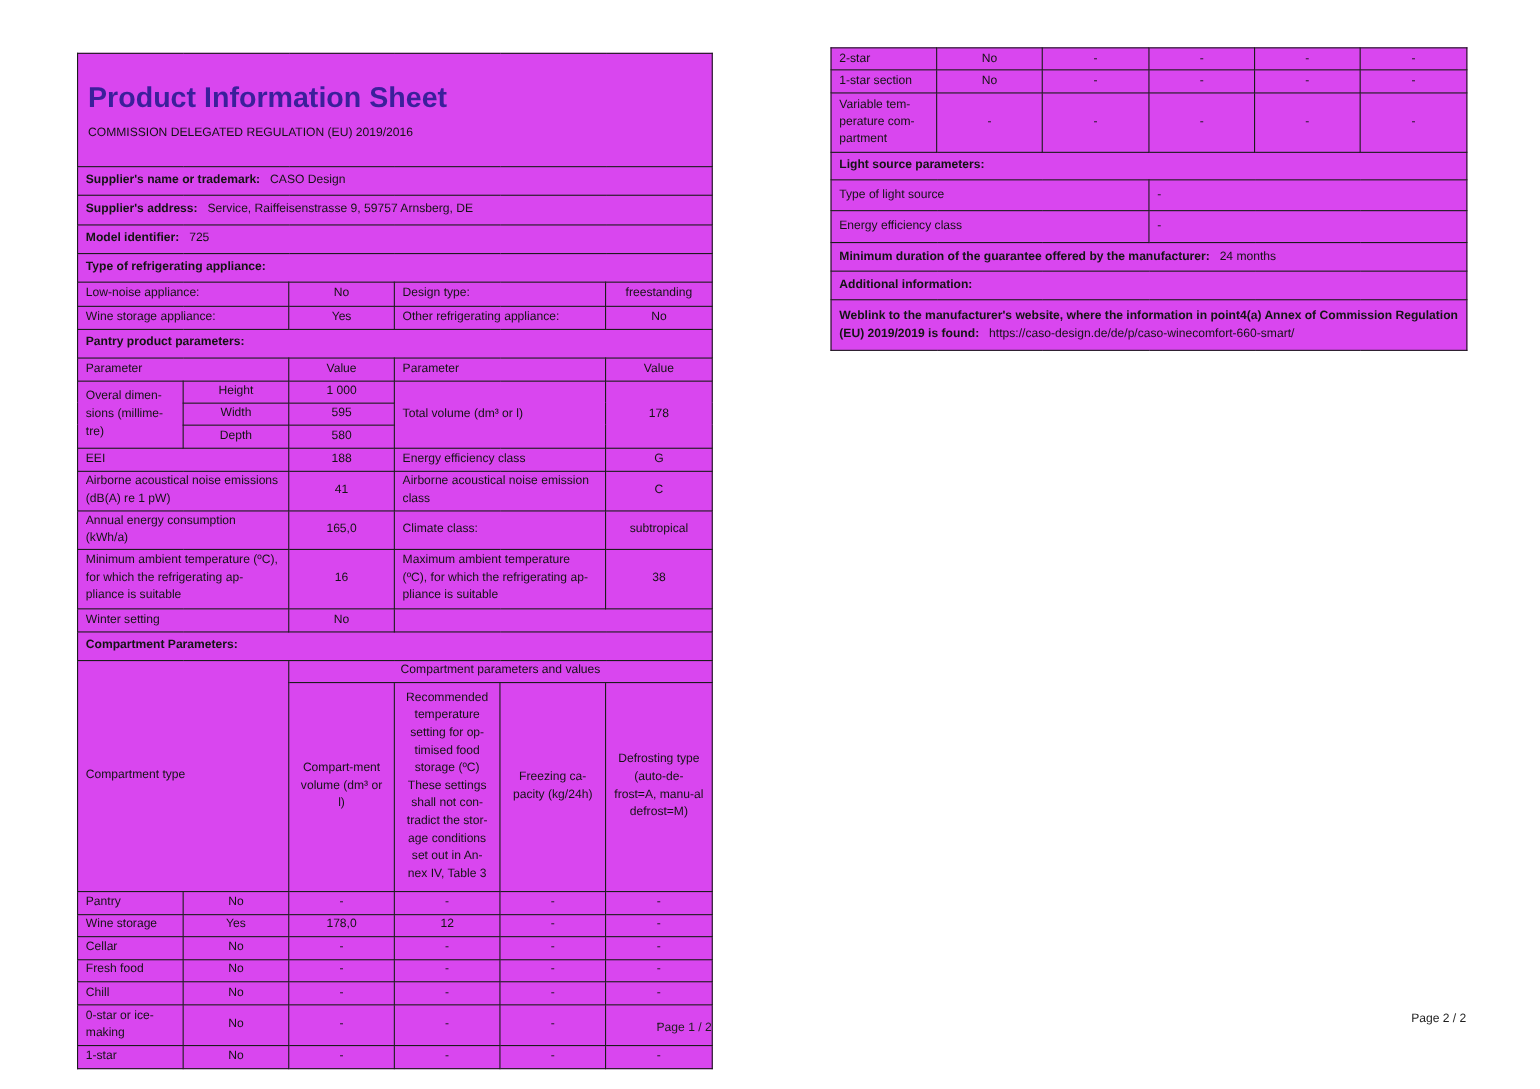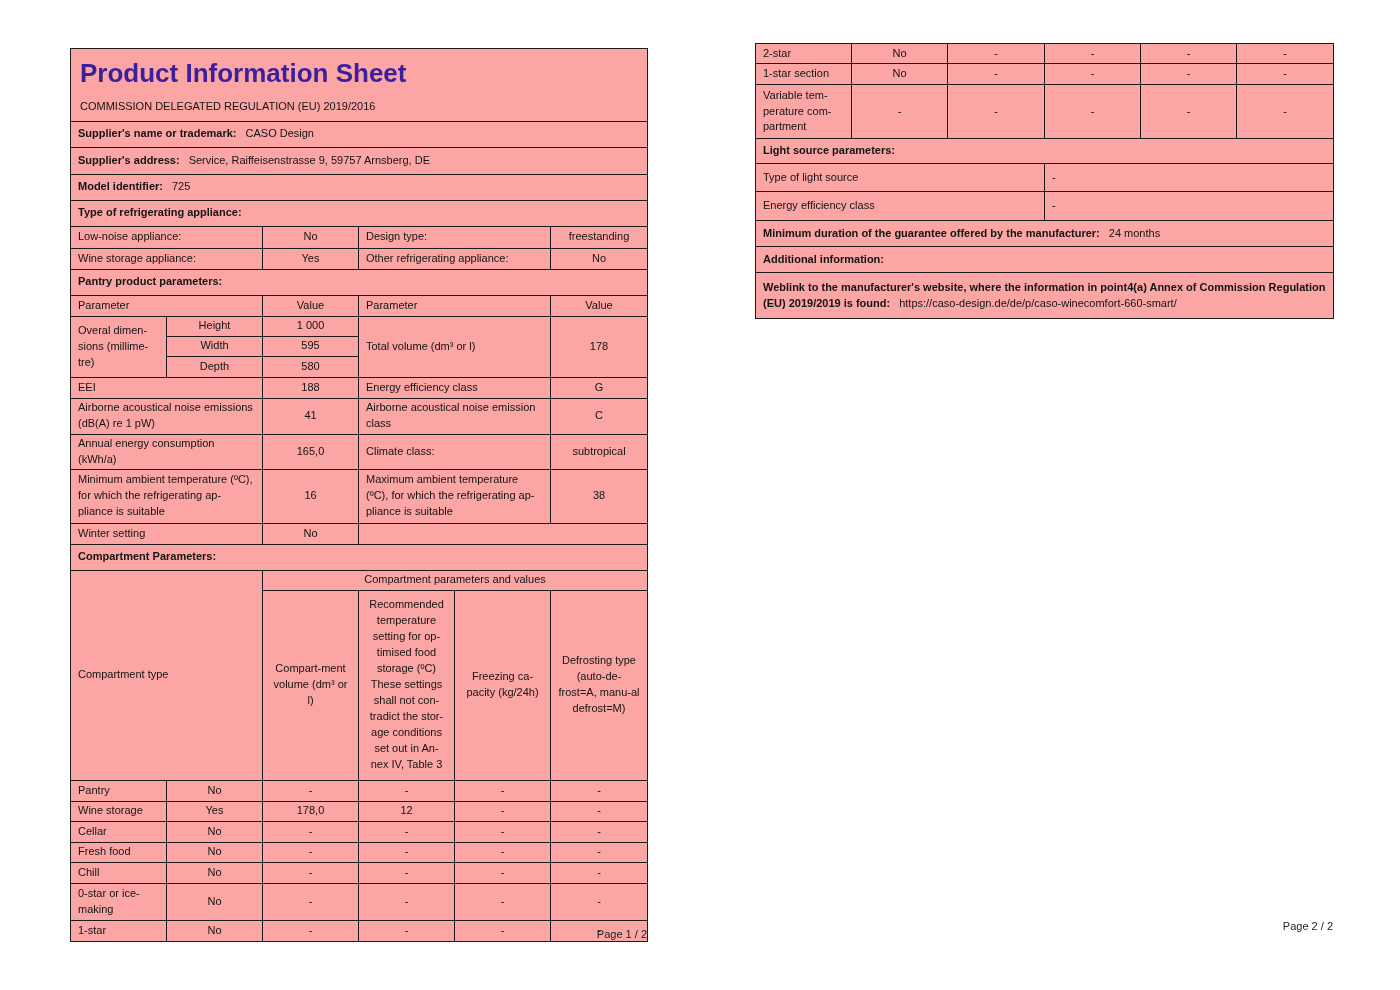--- a/index.html
+++ b/index.html
@@ -1,30 +1,30 @@
 <!DOCTYPE html>
 <html><head>
 <meta charset="utf-8">
 <style>
   html,body{margin:0;padding:0}
   body{
     width:1400px;height:990px;position:relative;background:#ffffff;
     font-family:"Liberation Sans",sans-serif;color:#141414;
   }
-  table.doc{position:absolute;border-collapse:collapse;table-layout:fixed;background:#fca5a5}
+  table.doc{position:absolute;border-collapse:collapse;table-layout:fixed;background:#d946ef}
   #page1{left:70px;top:48px;width:577px}
   #page2{left:755px;top:43px;width:578px}
   td{
     border:1.5px solid #1c1c1c;padding:1px 7px;font-size:11px;line-height:1.45;
     vertical-align:middle;color:#141414;overflow:hidden;word-wrap:break-word;
   }
   .c{text-align:center}
   .b{font-weight:700}
   .val{margin-left:9px}
-  .title-cell{padding:6px 9px;vertical-align:middle}
+  .title-cell{padding:21px 9px;vertical-align:middle}
   h1.title{font-size:26px;font-weight:700;color:#3b1f9b;margin:0 0 6px 0;letter-spacing:0}
   .reg{font-size:11px;font-weight:400}
   .footer{position:absolute;font-size:11px;color:#1e1e1e}
   #footer1{left:70px;top:928px;width:577px;text-align:right}
   #footer2{left:755px;top:920px;width:578px;text-align:right}
 </style>
 </head>
 <body>
 
 <table class="doc" id="page1">

